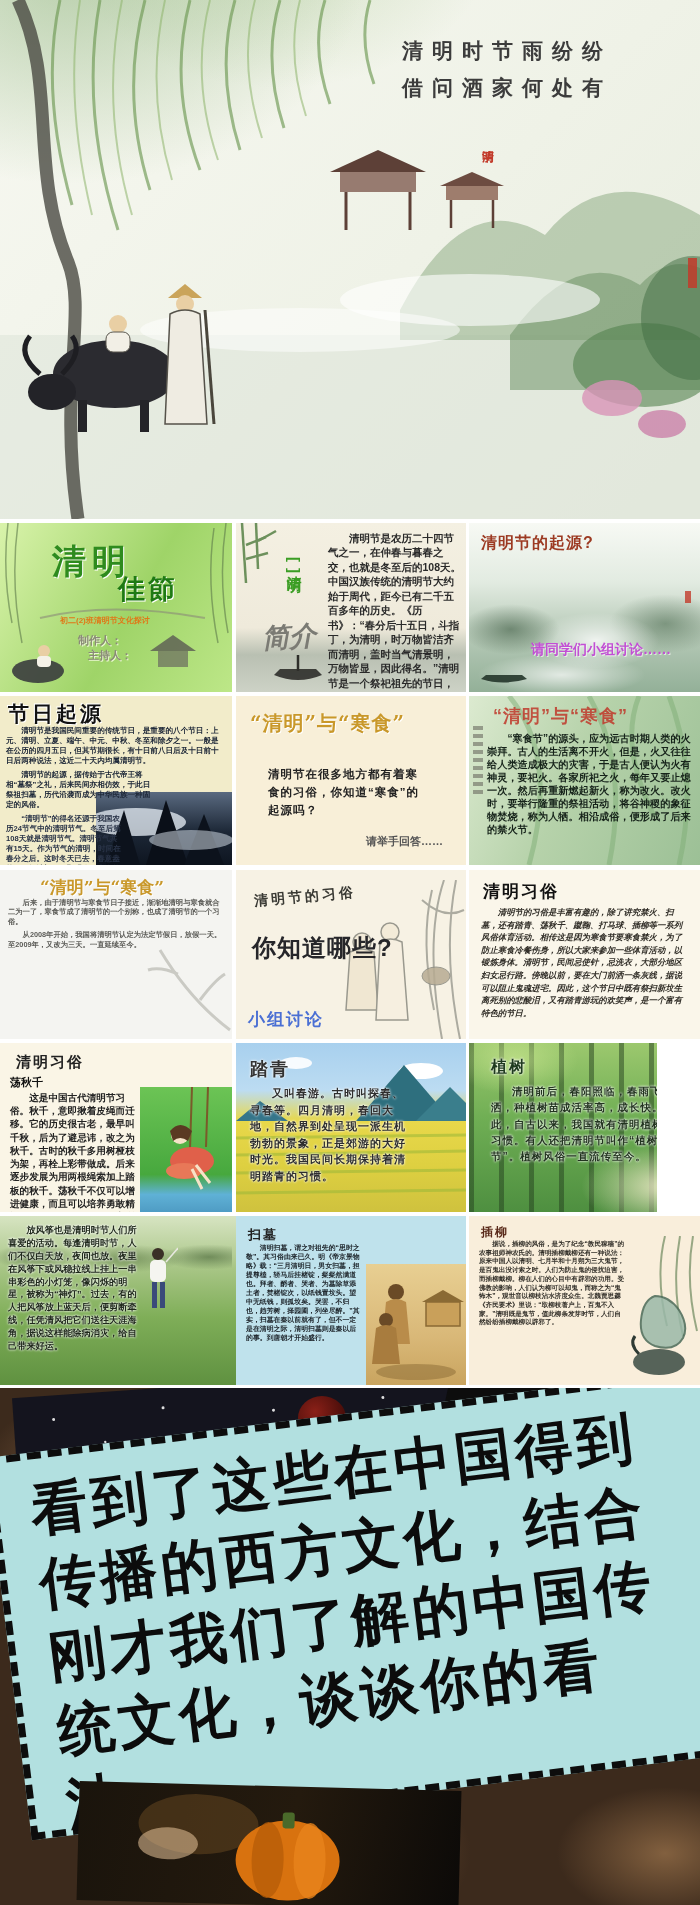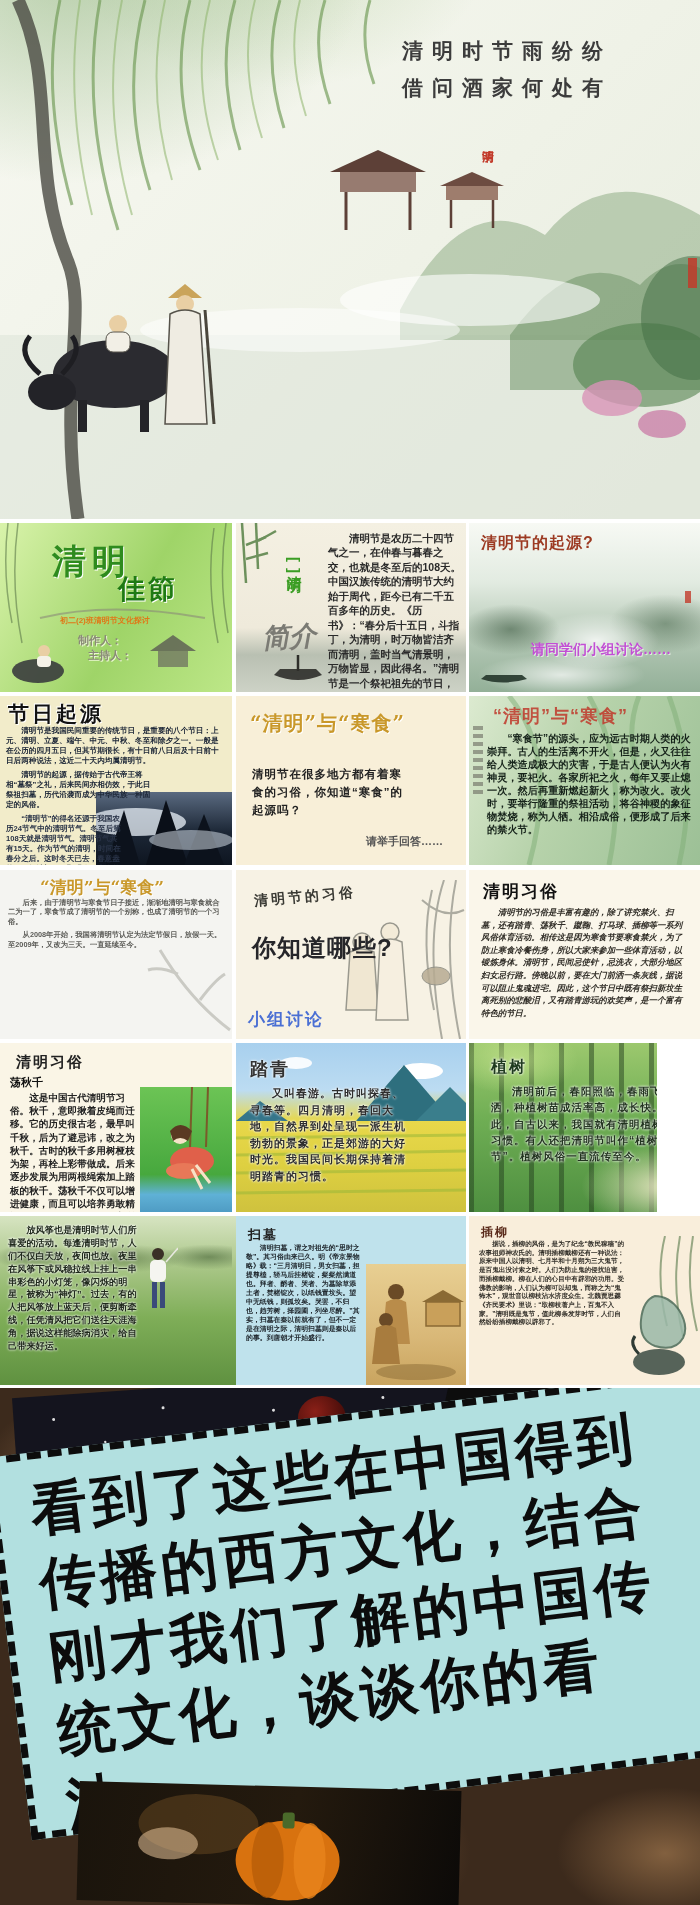--- a/index.html
+++ b/index.html
@@ -158,21 +158,21 @@
   </div>
   <div class="abs" style="left:6px;top:30px;width:220px;">
     <p class="ind" style="font-size:7.6px;line-height:1.32;color:#202a3a;font-weight:bold;">清明节是我国民间重要的传统节日，是重要的八个节日：上元、清明、立夏、端午、中元、中秋、冬至和除夕之一。一般是在公历的四月五日，但其节期很长，有十日前八日后及十日前十日后两种说法，这近二十天内均属清明节。</p>
     <p class="ind" style="font-size:7.6px;line-height:1.32;color:#202a3a;font-weight:bold;width:150px;">清明节的起源，据传始于古代帝王将相“墓祭”之礼，后来民间亦相仿效，于此日祭祖扫墓，历代沿袭而成为中华民族一种固定的风俗。</p>
     <p class="ind" style="font-size:7.6px;line-height:1.32;color:#2a3448;font-weight:bold;width:118px;">“清明节”的得名还源于我国农历24节气中的清明节气。冬至后第108天就是清明节气。清明节气共有15天。作为节气的清明，时间在春分之后。这时冬天已去，春意盎然，天气清朗，四野明净，大自然处处显示出勃勃生机。用“清明”称这个时期，是再恰当不过的一个词。</p>
   </div>
 </div>
 
 <div class="cell" style="left:236px;top:696px;width:230px;background:#f8efd8;">
   <span class="abs gold-title" style="left:14px;top:14px;font-size:20px;letter-spacing:1px;text-shadow:1px 1px 0 #fff;">“清明”与“寒食”</span>
-  <p class="abs" style="left:16px;top:70px;width:160px;font-size:11.5px;font-weight:bold;color:#222;line-height:1.55;letter-spacing:1px;">清明节在很多地方都有着寒食的习俗，你知道“寒食”的起源吗？</p>
+  <p class="abs" style="left:32px;top:70px;width:160px;font-size:11.5px;font-weight:bold;color:#222;line-height:1.55;letter-spacing:1px;">清明节在很多地方都有着寒食的习俗，你知道“寒食”的起源吗？</p>
   <span class="abs" style="left:130px;top:138px;font-size:11px;font-weight:bold;color:#555;">请举手回答……</span>
 </div>
 
 <div class="cell" style="left:469px;top:696px;width:231px;
             background:linear-gradient(115deg,#dcead0 0%,#b6d2aa 45%,#9cc096 100%);">
   <svg class="abs" style="left:0;top:0;" width="231" height="169" viewBox="0 0 231 169">
     <g stroke="#7fae76" stroke-width="5" fill="none" opacity="0.5">
       <path d="M40,0 Q90,60 60,169"></path>
         <path d="M120,0 Q160,70 140,169"></path>
         <path d="M200,0 Q230,80 210,169"></path>

